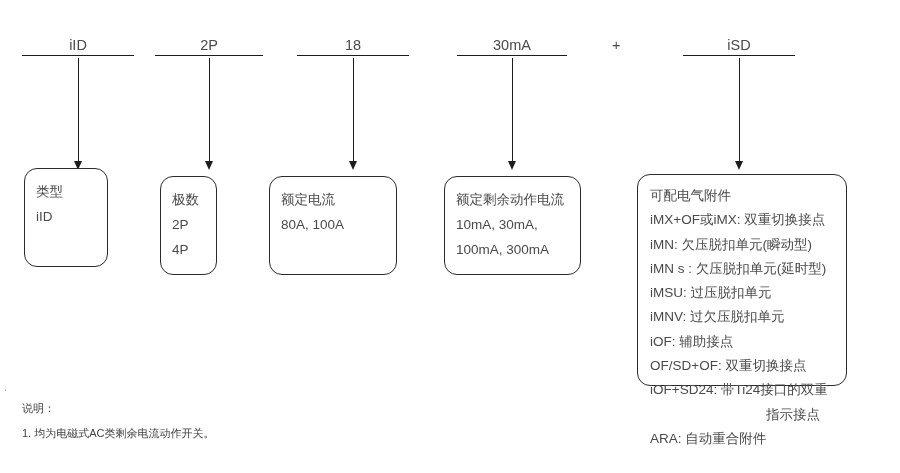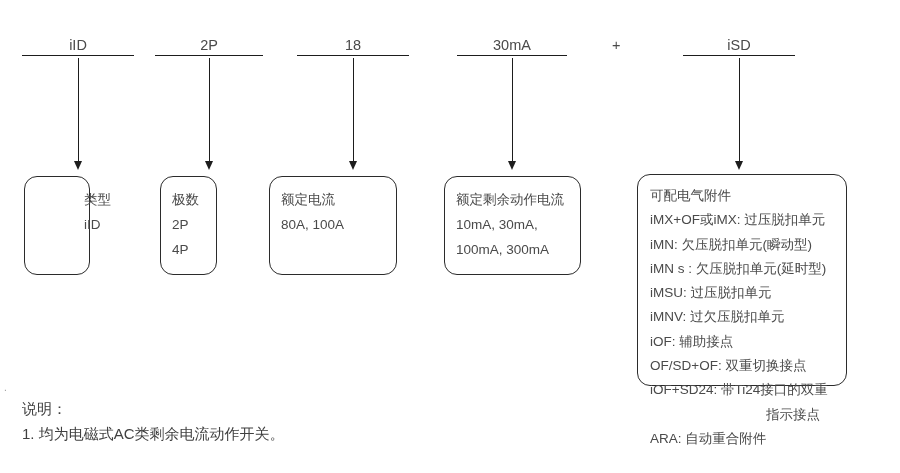--- a/index.html
+++ b/index.html
@@ -86,21 +86,21 @@
     padding: 9px 12px 0 12px;
   }
   .box.wide .box-line {
     font-size: 13.5px;
     line-height: 24.3px;
   }
 
   
   .note {
     position: absolute;
-    font-size: 15px;
+    font-size: 11px;
     line-height: 25px;
     color: #3f3f3f;
     white-space: nowrap;
   }
   .note-dot {
     position: absolute;
     left: 4px;
     top: 382px;
     font-size: 10px;
     color: #9a9a9a;
@@ -146,21 +146,21 @@
 </div>
 <div class="arrow" style="left:512px; top:58px; height:112px;">
   <div class="stem" style="height:103px;"></div>
   <div class="head" style="top:103px;"></div>
 </div>
 <div class="arrow" style="left:739px; top:58px; height:112px;">
   <div class="stem" style="height:103px;"></div>
   <div class="head" style="top:103px;"></div>
 </div>
 
-<div class="box" style="left:24px; top:176px; width:66px; height:99px;padding-left:48px;">
+<div class="box" style="left:24px; top:168px; width:84px; height:99px;">
   <div class="box-inner">
     <div class="box-line">类型</div>
     <div class="box-line">iID</div>
   </div>
 </div>
 
 <div class="box" style="left:160px; top:176px; width:57px; height:99px;">
   <div class="box-inner">
     <div class="box-line">极数</div>
     <div class="box-line">2P</div>
@@ -179,21 +179,21 @@
   <div class="box-inner">
     <div class="box-line">额定剩余动作电流</div>
     <div class="box-line">10mA, 30mA,</div>
     <div class="box-line">100mA, 300mA</div>
   </div>
 </div>
 
 <div class="box wide" style="left:637px; top:174px; width:210px; height:212px;">
   <div class="box-inner">
     <div class="box-line">可配电气附件</div>
-    <div class="box-line">iMX+OF或iMX: 过压脱扣单元</div>
+    <div class="box-line">iMX+OF或iMX: 双重切换接点</div>
     <div class="box-line">iMN: 欠压脱扣单元(瞬动型)</div>
     <div class="box-line">iMN s : 欠压脱扣单元(延时型)</div>
     <div class="box-line">iMSU: 过压脱扣单元</div>
     <div class="box-line">iMNV: 过欠压脱扣单元</div>
     <div class="box-line">iOF: 辅助接点</div>
     <div class="box-line">OF/SD+OF: 双重切换接点</div>
     <div class="box-line">iOF+SD24: 带Ti24接口的双重</div>
     <div class="box-line indent-right">指示接点</div>
     <div class="box-line">ARA: 自动重合附件</div>
   </div>

